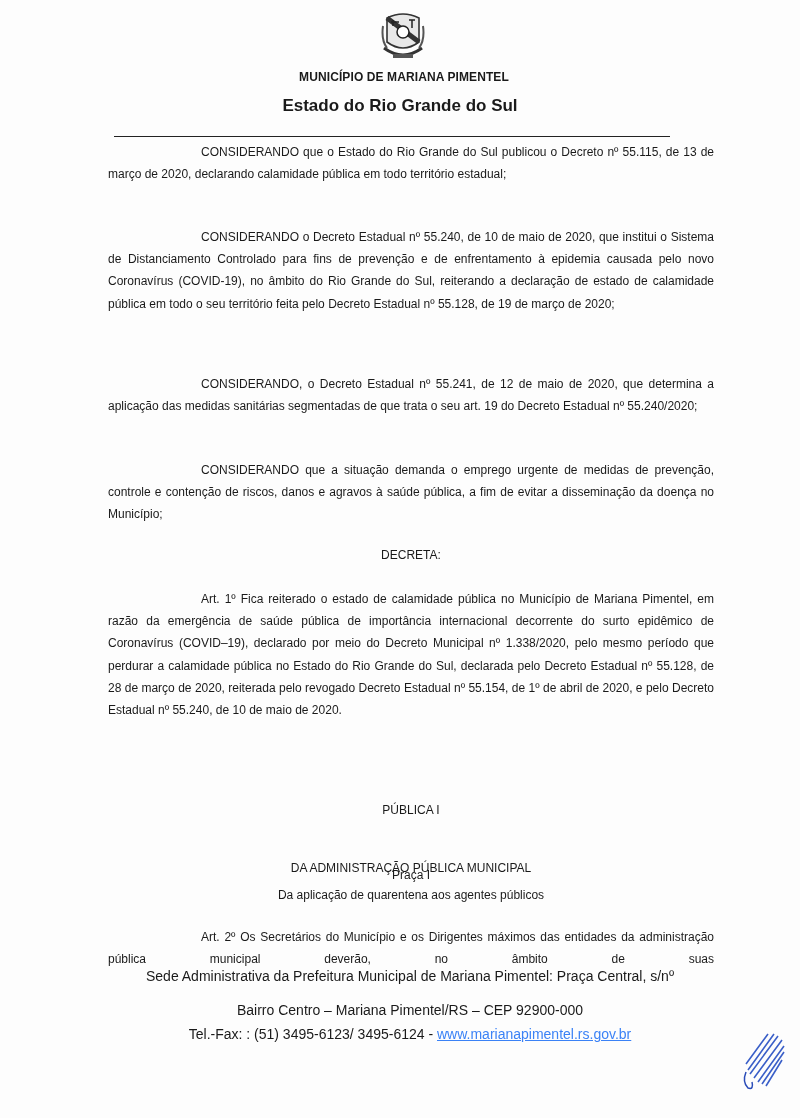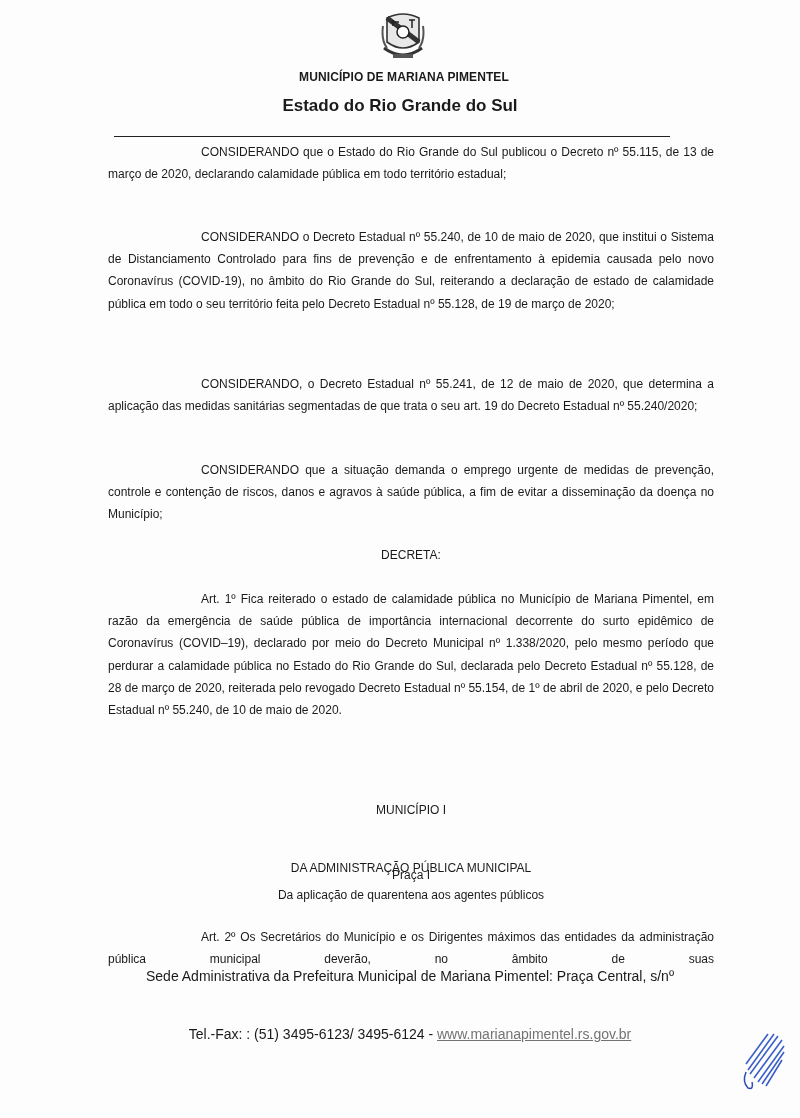--- a/index.html
+++ b/index.html
@@ -10,21 +10,21 @@
   .hdr1 { position: absolute; left: 4px; width: 800px; top: 70px; text-align: center;
           font-weight: bold; font-size: 12px; letter-spacing: 0.1px; }
   .hdr2 { position: absolute; left: 0; width: 800px; top: 96px; text-align: center;
           font-weight: bold; font-size: 17px; }
   .rule { position: absolute; left: 114px; top: 136px; width: 556px; height: 0;
           border-top: 1.3px solid #222; }
   .body { position: absolute; left: 108px; width: 606px; font-size: 12px; line-height: 22.2px; }
   .para { text-align: justify; text-align-last: left; margin: 0; text-indent: 93px; }
   .center { text-align: center; font-size: 12px; }
   .footer { position: absolute; left: 100px; width: 620px; text-align: center; font-size: 14px; }
-  .footer a { color: #737373; text-decoration: underline; }
+  .footer a { color: #3b82f6; text-decoration: underline; }
   .sig { position: absolute; left: 738px; top: 1030px; width: 50px; height: 66px; }
 </style>
 </head>
 <body>
 
 <div class="page">
 
   <svg class="crest" viewBox="0 0 44 56">
     <path d="M6 10 Q22 2 38 10 L38 34 Q22 46 6 34 Z" fill="#e8e8e8" stroke="#333" stroke-width="1.6"></path>
     <path d="M6 10 L38 34" stroke="#333" stroke-width="5"></path>
@@ -51,30 +51,31 @@
   <div class="body" style="top:435px;margin-top:24px;">
     <p class="para">CONSIDERANDO que a situação demanda o emprego urgente de medidas de prevenção, controle e contenção de riscos, danos e agravos à saúde pública, a fim de evitar a disseminação da doença no Município;</p>
   </div>
 
   <div class="body center" style="top:544px;">DECRETA:</div>
 
   <div class="body" style="top:588px;">
     <p class="para">Art. 1º Fica reiterado o estado de calamidade pública no Município de Mariana Pimentel, em razão da emergência de saúde pública de importância internacional decorrente do surto epidêmico de Coronavírus (COVID–19), declarado por meio do Decreto Municipal nº 1.338/2020, pelo mesmo período que perdurar a calamidade pública no Estado do Rio Grande do Sul, declarada pelo Decreto Estadual nº 55.128, de 28 de março de 2020, reiterada pelo revogado Decreto Estadual nº 55.154, de 1º de abril de 2020, e pelo Decreto Estadual nº 55.240, de 10 de maio de 2020.</p>
   </div>
 
-  <div class="body center" style="top:799px;">MUNICÍPIO I</div>
+  <div class="body center" style="top:799px;">PÚBLICA I</div>
   <div class="body center" style="top:821px;margin-top:36px;">DA ADMINISTRAÇÃO PÚBLICA MUNICIPAL</div>
   <div class="body center" style="top:864px;">Praça I</div>
   <div class="body center" style="top:884px;">Da aplicação de quarentena aos agentes públicos</div>
 
   <div class="body" style="top:926px;">
     <p class="para" style="text-align-last: justify;">Art. 2º Os Secretários do Município e os Dirigentes máximos das entidades da administração pública municipal deverão, no âmbito de suas</p>
   </div>
 
   <div class="footer" style="top:968px;">Sede Administrativa da Prefeitura Municipal de Mariana Pimentel: Praça Central, s/nº</div>
+  <div class="footer" style="top:1002px;">Bairro Centro – Mariana Pimentel/RS – CEP 92900-000</div>
   <div class="footer" style="top:1026px;">
     <span>Tel.-Fax: : (51) 3495-6123/ 3495-6124 - </span><a>www.marianapimentel.rs.gov.br</a>
   </div>
 
   <svg class="sig" viewBox="0 0 50 66">
     <path d="M40 6 L12 44 M44 10 L16 48 M46 16 L20 52 M46 22 L24 54 M44 30 L28 56 M36 4 L10 40 M30 4 L8 34" stroke="#3a5fc8" stroke-width="1.6" fill="none"></path>
     <path d="M8 42 Q4 52 10 58 Q16 60 14 52" stroke="#2a4cb8" stroke-width="1.5" fill="none"></path>
   </svg>
 </div>
 

